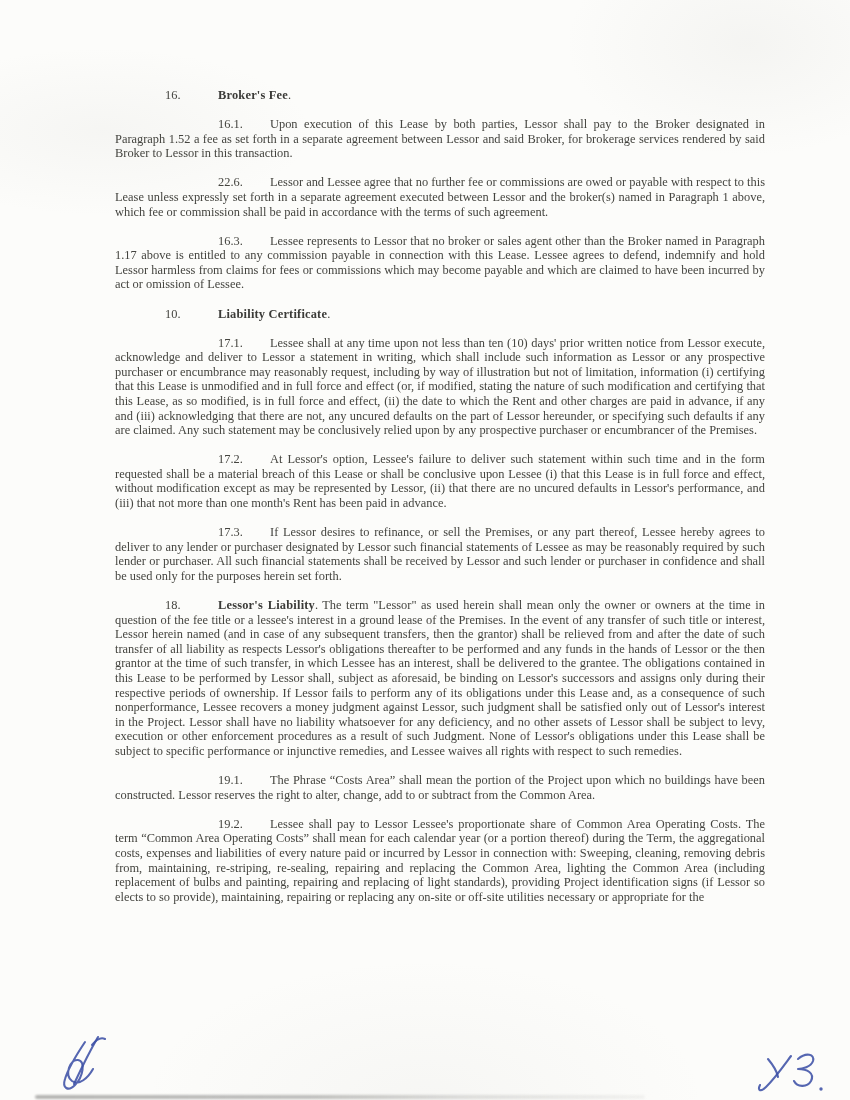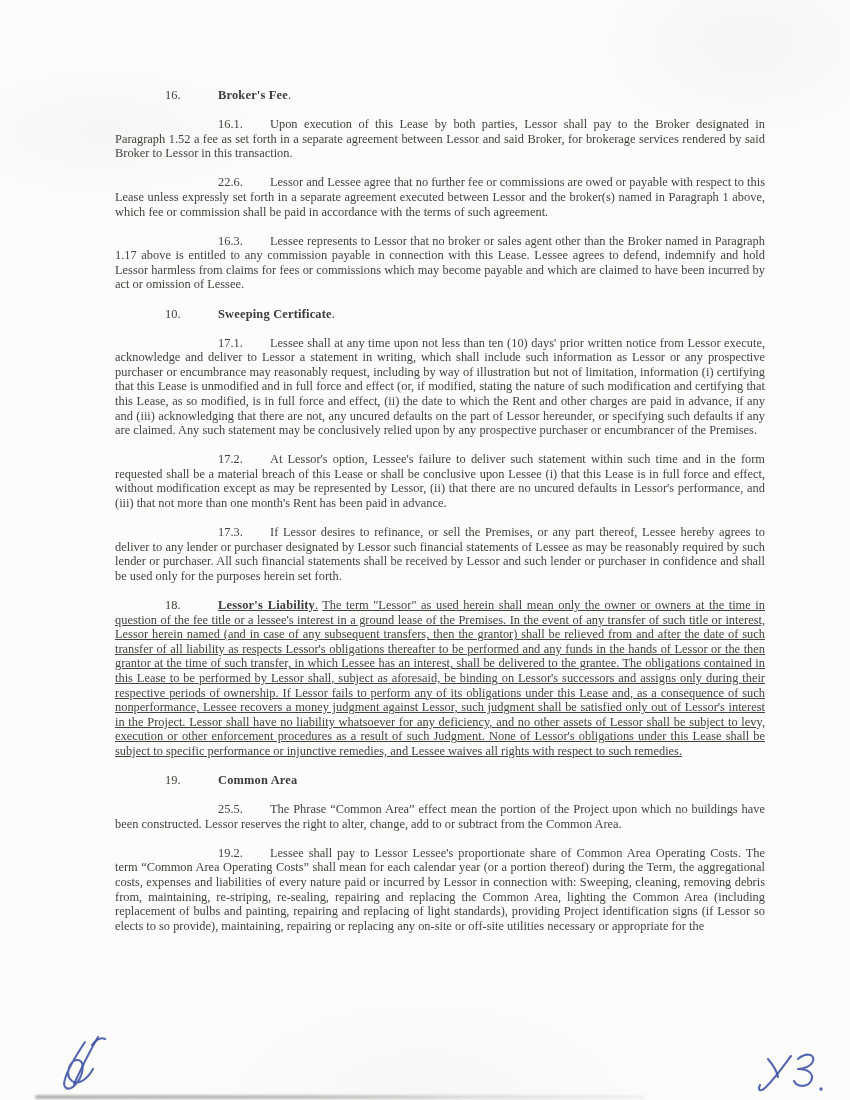--- a/index.html
+++ b/index.html
@@ -27,21 +27,21 @@
     line-height:14.6px;
     text-align:justify;
   }
   .content p { margin:0 0 14.5px 0; }
   .num { display:inline-block; }
   p.heading { padding-left:50px; text-align:left; }
   p.heading .num { width:53px; }
   p.heading .title { font-weight:bold; color:#3b3b38; letter-spacing:0.2px; }
   p.sub { text-indent:103px; }
   p.sub .num { width:52px; text-indent:0; }
-  p.inline { text-indent:50px;text-decoration:underline; }
+  p.inline { text-indent:50px; }
   p.inline .num { width:53px; text-indent:0; }
   p.inline .title { font-weight:bold; color:#3b3b38; letter-spacing:0.2px; }
   .suffix { margin-right:4px; }
   .sig { position:absolute; }
   .sig-left { left:52px; top:1032px; }
   .sig-right { left:738px; top:1048px; }
   .sig path { fill:none; stroke:var(--ink,#3e51a6); stroke-width:2.1; stroke-linecap:round; stroke-linejoin:round; opacity:0.88; }
   .sig .dot { fill:var(--ink,#3e51a6); stroke:none; opacity:0.88; }
   .scan-line {
     position:absolute;
@@ -59,27 +59,26 @@
 </head>
 <body>
 
 <div class="page">
 
   <div class="content" id="doc-content" style="color: rgb(68, 68, 63);">
       <p class="heading"><span class="num">16.</span><span class="title">Broker's Fee</span><span class="suffix">.</span></p>
       <p class="sub"><span class="num">16.1.</span><span class="body-text">Upon execution of this Lease by both parties, Lessor shall pay to the Broker designated in Paragraph 1.52 a fee as set forth in a separate agreement between Lessor and said Broker, for brokerage services rendered by said Broker to Lessor in this transaction.</span></p>
       <p class="sub"><span class="num">22.6.</span><span class="body-text">Lessor and Lessee agree that no further fee or commissions are owed or payable with respect to this Lease unless expressly set forth in a separate agreement executed between Lessor and the broker(s) named in Paragraph 1 above, which fee or commission shall be paid in accordance with the terms of such agreement.</span></p>
       <p class="sub"><span class="num">16.3.</span><span class="body-text">Lessee represents to Lessor that no broker or sales agent other than the Broker named in Paragraph 1.17 above is entitled to any commission payable in connection with this Lease. Lessee agrees to defend, indemnify and hold Lessor harmless from claims for fees or commissions which may become payable and which are claimed to have been incurred by act or omission of Lessee.</span></p>
-      <p class="heading"><span class="num">10.</span><span class="title">Sweeping Certificate</span><span class="suffix">.</span></p>
+      <p class="heading"><span class="num">10.</span><span class="title">Liability Certificate</span><span class="suffix">.</span></p>
       <p class="sub"><span class="num">17.1.</span><span class="body-text">Lessee shall at any time upon not less than ten (10) days' prior written notice from Lessor execute, acknowledge and deliver to Lessor a statement in writing, which shall include such information as Lessor or any prospective purchaser or encumbrance may reasonably request, including by way of illustration but not of limitation, information (i) certifying that this Lease is unmodified and in full force and effect (or, if modified, stating the nature of such modification and certifying that this Lease, as so modified, is in full force and effect, (ii) the date to which the Rent and other charges are paid in advance, if any and (iii) acknowledging that there are not, any uncured defaults on the part of Lessor hereunder, or specifying such defaults if any are claimed. Any such statement may be conclusively relied upon by any prospective purchaser or encumbrancer of the Premises.</span></p>
       <p class="sub"><span class="num">17.2.</span><span class="body-text">At Lessor's option, Lessee's failure to deliver such statement within such time and in the form requested shall be a material breach of this Lease or shall be conclusive upon Lessee (i) that this Lease is in full force and effect, without modification except as may be represented by Lessor, (ii) that there are no uncured defaults in Lessor's performance, and (iii) that not more than one month's Rent has been paid in advance.</span></p>
       <p class="sub"><span class="num">17.3.</span><span class="body-text">If Lessor desires to refinance, or sell the Premises, or any part thereof, Lessee hereby agrees to deliver to any lender or purchaser designated by Lessor such financial statements of Lessee as may be reasonably required by such lender or purchaser.  All such financial statements shall be received by Lessor and such lender or purchaser in confidence and shall be used only for the purposes herein set forth.</span></p>
       <p class="inline"><span class="num">18.</span><span class="title">Lessor's Liability</span><span class="suffix">.</span><span class="body-text">The term "Lessor" as used herein shall mean only the owner or owners at the time in question of the fee title or a lessee's interest in a ground lease of the Premises. In the event of any transfer of such title or interest, Lessor herein named (and in case of any subsequent transfers, then the grantor) shall be relieved from and after the date of such transfer of all liability as respects Lessor's obligations thereafter to be performed and any funds in the hands of Lessor or the then grantor at the time of such transfer, in which Lessee has an interest, shall be delivered to the grantee. The obligations contained in this Lease to be performed by Lessor shall, subject as aforesaid, be binding on Lessor's successors and assigns only during their respective periods of ownership. If Lessor fails to perform any of its obligations under this Lease and, as a consequence of such nonperformance, Lessee recovers a money judgment against Lessor, such judgment shall be satisfied only out of Lessor's interest in the Project.  Lessor shall have no liability whatsoever for any deficiency, and no other assets of Lessor shall be subject to levy, execution or other enforcement procedures as a result of such Judgment.  None of Lessor's obligations under this Lease shall be subject to specific performance or injunctive remedies, and Lessee waives all rights with respect to such remedies.</span></p>
-      <p class="heading"><span class="num">19.</span><span class="title">Common Area</span><span class="suffix"></span></p>
-      <p class="sub"><span class="num">25.5.</span><span class="body-text">The Phrase “Common Area” effect mean the portion of the Project upon which no buildings have been constructed.  Lessor reserves the right to alter, change, add to or subtract from the Common Area.</span></p>
+      <p class="sub"><span class="num">19.1.</span><span class="body-text">The Phrase “Costs Area” shall mean the portion of the Project upon which no buildings have been constructed.  Lessor reserves the right to alter, change, add to or subtract from the Common Area.</span></p>
       <p class="sub"><span class="num">19.2.</span><span class="body-text">Lessee shall pay to Lessor Lessee's proportionate share of Common Area Operating Costs.  The term “Common Area Operating Costs” shall mean for each calendar year (or a portion thereof) during the Term, the aggregational costs, expenses and liabilities of every nature paid or incurred by Lessor in connection with:  Sweeping, cleaning, removing debris from, maintaining, re-striping, re-sealing, repairing and replacing the Common Area, lighting the Common Area (including replacement of bulbs and painting, repairing and replacing of light standards), providing Project identification signs (if Lessor so elects to so provide), maintaining, repairing or replacing any on-site or off-site utilities necessary or appropriate for the</span></p>
     </div>
 
   <svg class="sig sig-left" width="62" height="64" viewBox="0 0 62 64">
     <path d="M33 10 C27 19 16 37 13 47 C10 56 16 60 23 53 C31 45 34 29 26 28 C18 27 12 43 20 49 C27 54 36 46 41 37"></path>
     <path d="M46 5 C39 17 29 37 22 52"></path>
     <path d="M40 13 C44 8 49 5 53 7"></path>
   </svg>
 
   <svg class="sig sig-right" width="102" height="50" viewBox="0 0 102 50">

